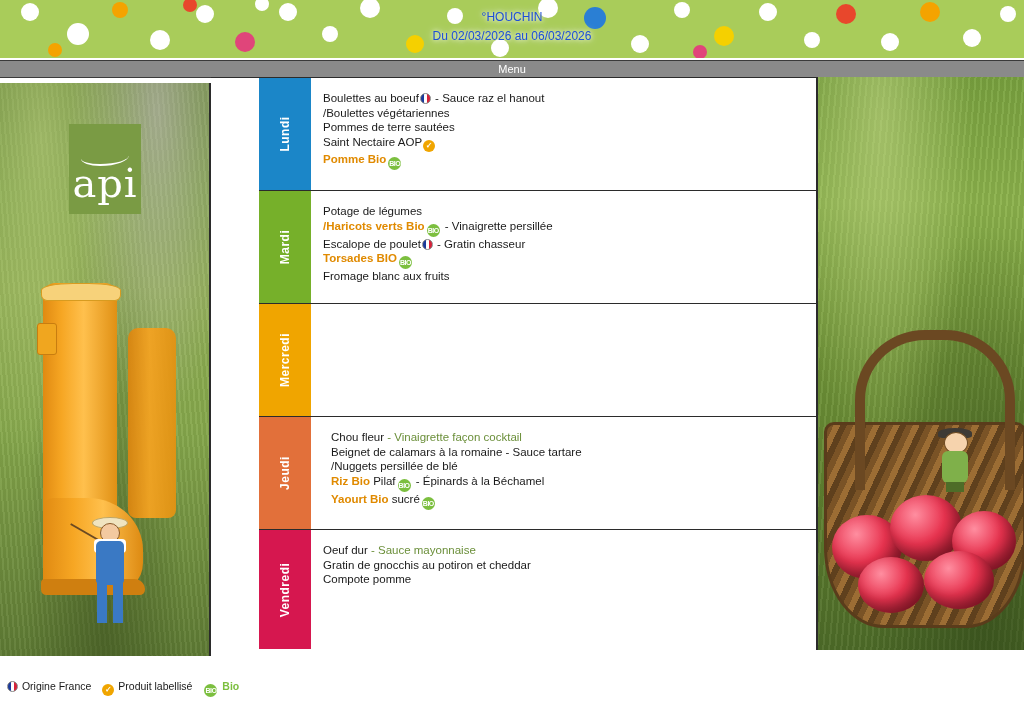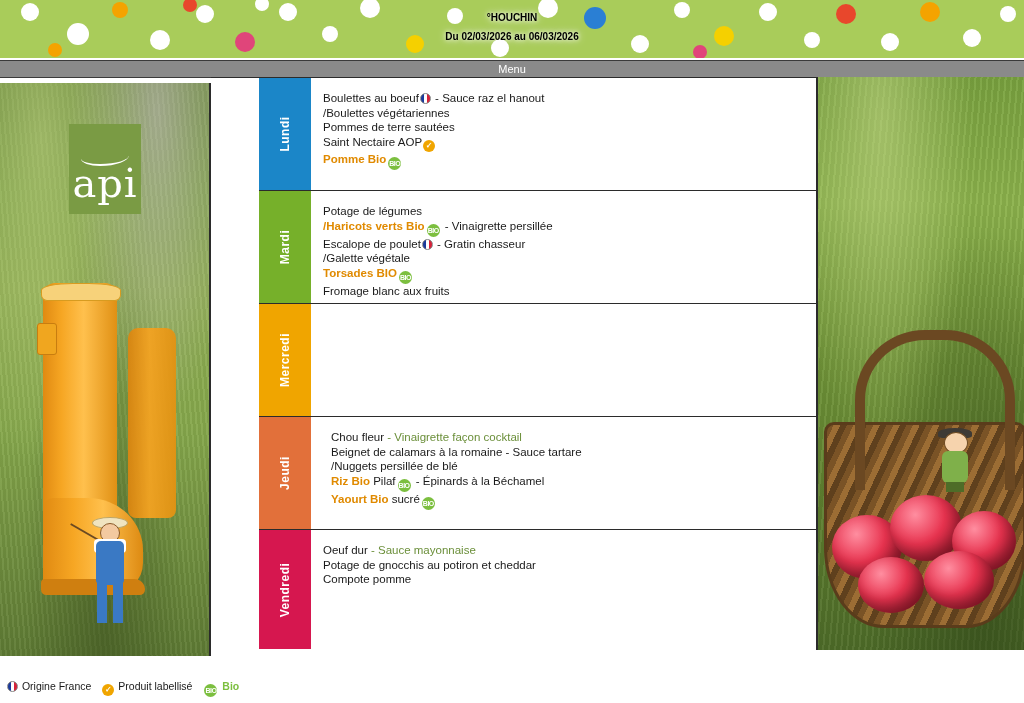--- a/index.html
+++ b/index.html
@@ -28,23 +28,23 @@
   .header .dots {
     position: absolute;
     left: 0; top: 0;
     width: 1024px; height: 58px;
   }
   .header-text {
     position: absolute;
     left: 0; top: 8px;
     width: 1024px;
     text-align: center;
-    color: #000000;
-    font-weight: bold;
-    font-size: 10px;
+    color: #1d4ed8;
+    font-weight: normal;
+    font-size: 12px;
     line-height: 19px;
     z-index: 5;
     text-shadow: 0 0 4px rgba(255,255,255,0.9), 0 0 8px rgba(255,255,255,0.85);
   }
 
   
   .menu-bar {
     position: absolute;
     left: 0; top: 60px;
     width: 1024px;
@@ -408,21 +408,20 @@
       </div>
 
       <div class="row" style="height:113px;">
         <div class="day-cell" style="background:#76b02a;">
           <span class="day-label">Mardi</span>
         </div>
         <div class="meal-cell">
             <div class="meal-line"><span>Potage de légumes</span></div>
             <div class="meal-line"><span class="bio-text">/Haricots verts Bio</span><span class="bio-badge">BIO</span><span> - Vinaigrette persillée</span></div>
             <div class="meal-line"><span>Escalope de poulet</span><span class="flag"></span><span> - Gratin chasseur</span></div>
-            <div class="meal-line"><span>/Galette végétale</span></div>
             <div class="meal-line"><span class="bio-text">Torsades BIO</span><span class="bio-badge">BIO</span></div>
             <div class="meal-line"><span>Fromage blanc aux fruits</span></div>
           </div>
       </div>
 
       <div class="row" style="height:113px;">
         <div class="day-cell" style="background:#f0a500;">
           <span class="day-label">Mercredi</span>
         </div>
         <div class="meal-cell"></div>
@@ -440,21 +439,21 @@
             <div class="meal-line"><span class="bio-text">Yaourt Bio</span><span> sucré</span><span class="bio-badge">BIO</span></div>
           </div>
       </div>
 
       <div class="row" style="height:119px;border-bottom:none;">
         <div class="day-cell" style="background:#d6174f;">
           <span class="day-label">Vendredi</span>
         </div>
         <div class="meal-cell">
             <div class="meal-line"><span>Oeuf dur</span><span class="sauce-text"> - Sauce mayonnaise</span></div>
-            <div class="meal-line"><span>Potage de gnocchis au potiron et cheddar</span></div>
+            <div class="meal-line"><span>Gratin de gnocchis au potiron et cheddar</span></div>
             <div class="meal-line"><span>Compote pomme</span></div>
           </div>
       </div>
 
     </div>
 
     <div class="photo-right">
       <div class="grass-blur"></div>
       <div class="basket">
         <div class="handle"></div>

